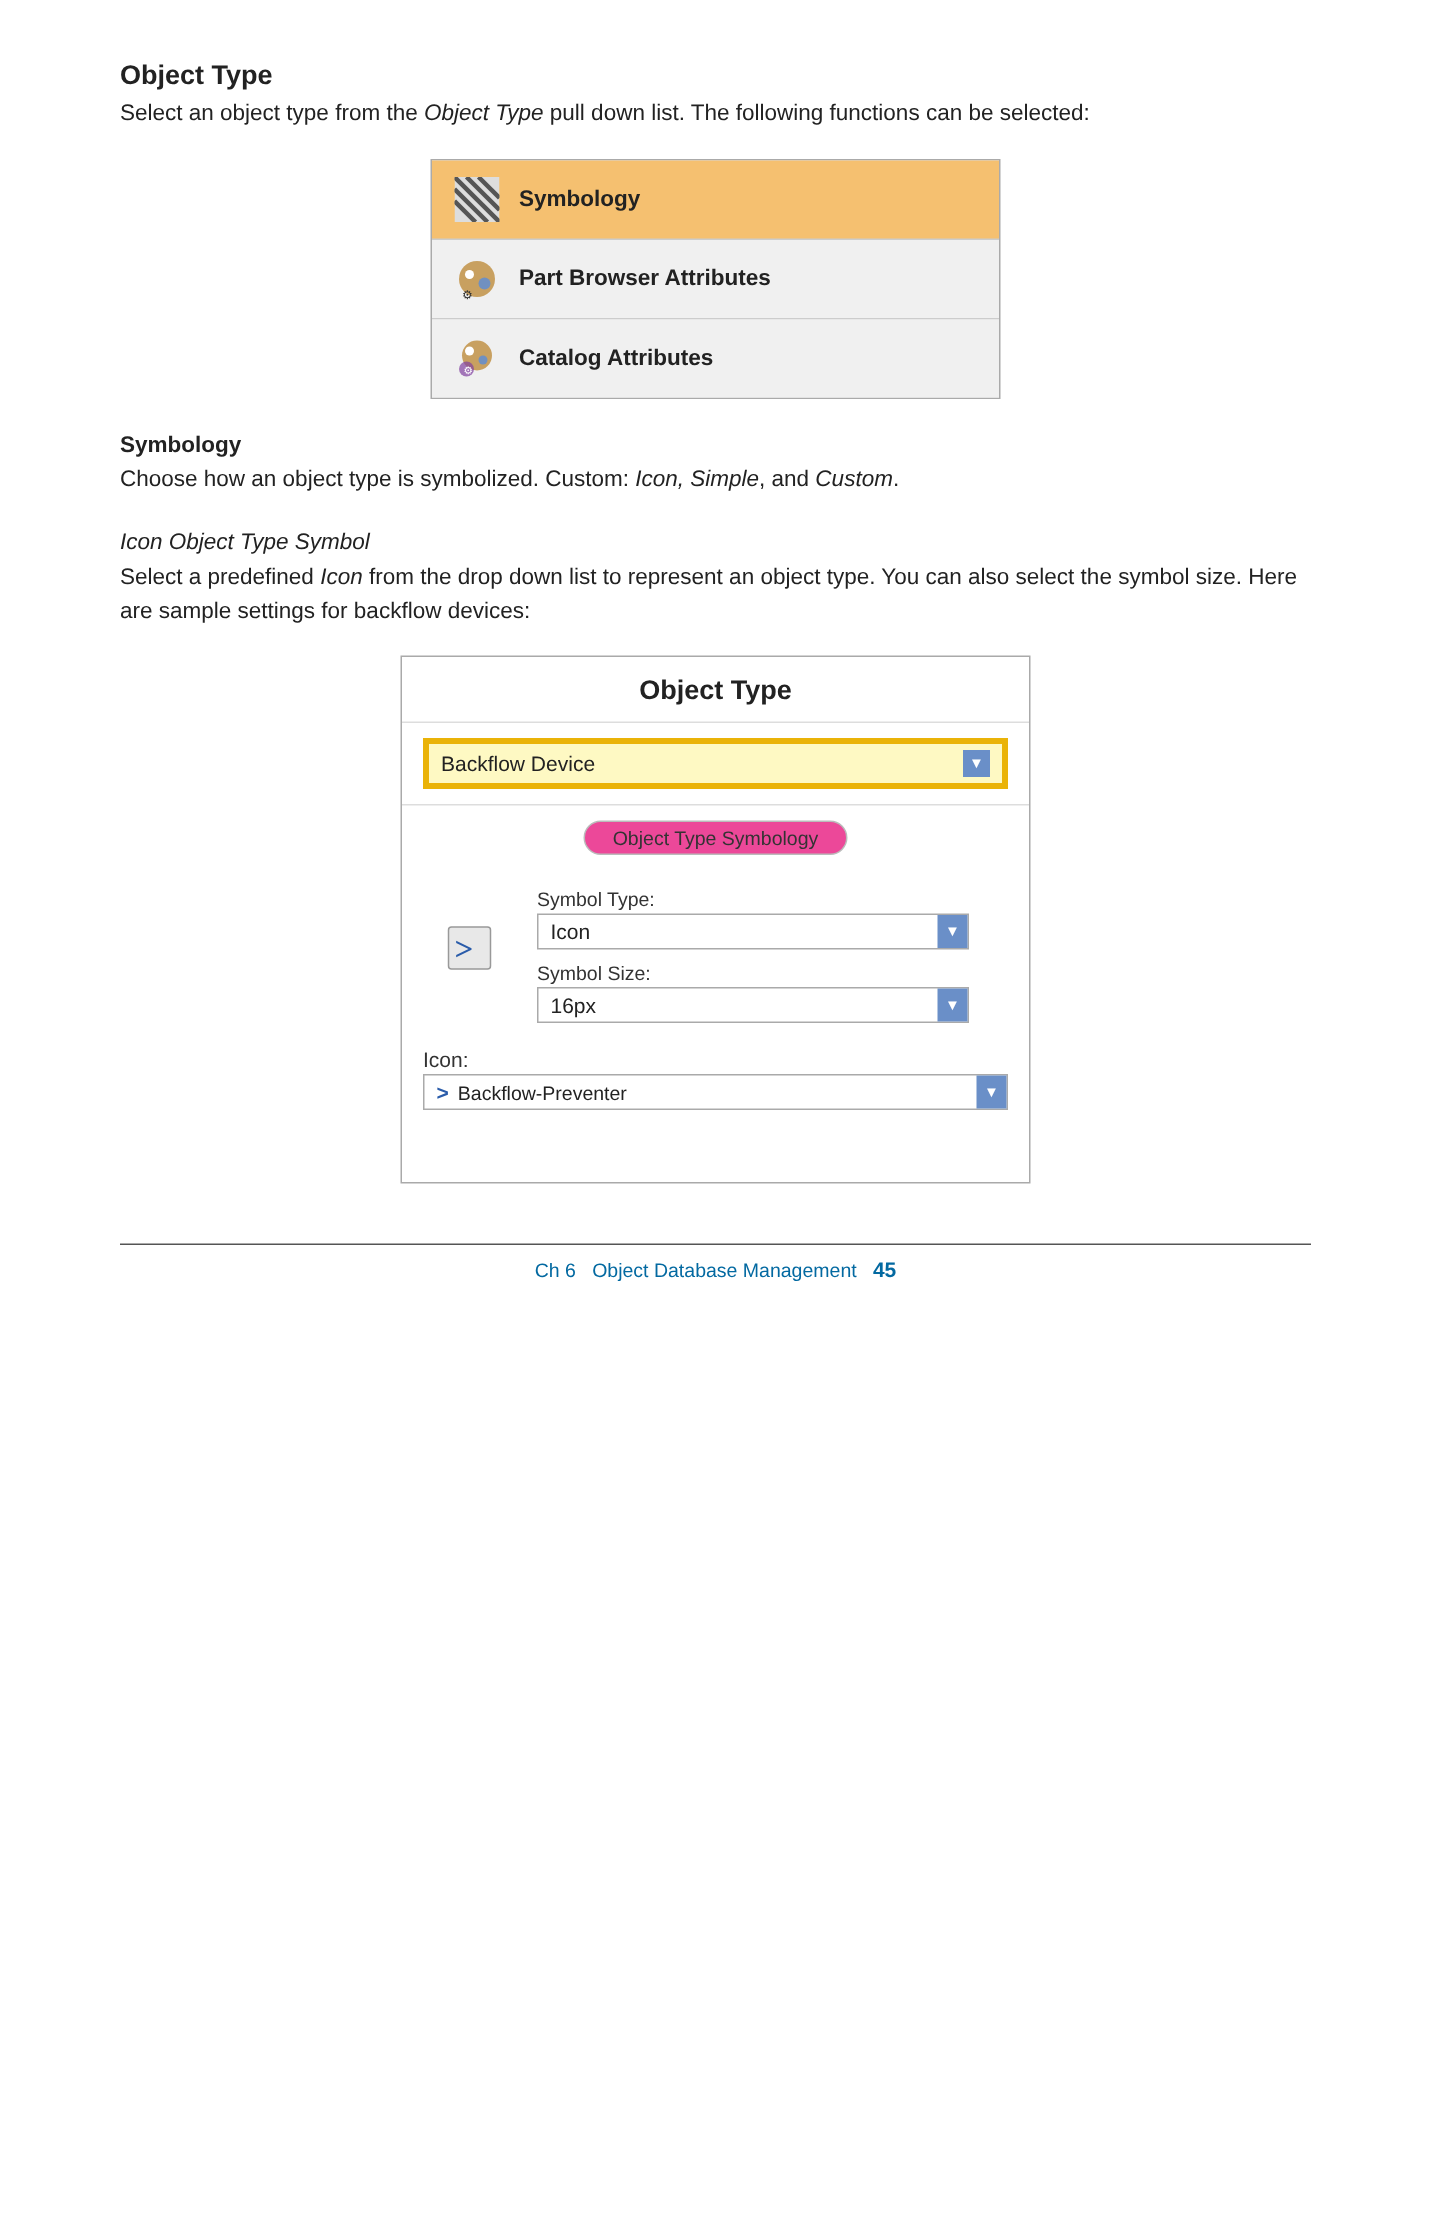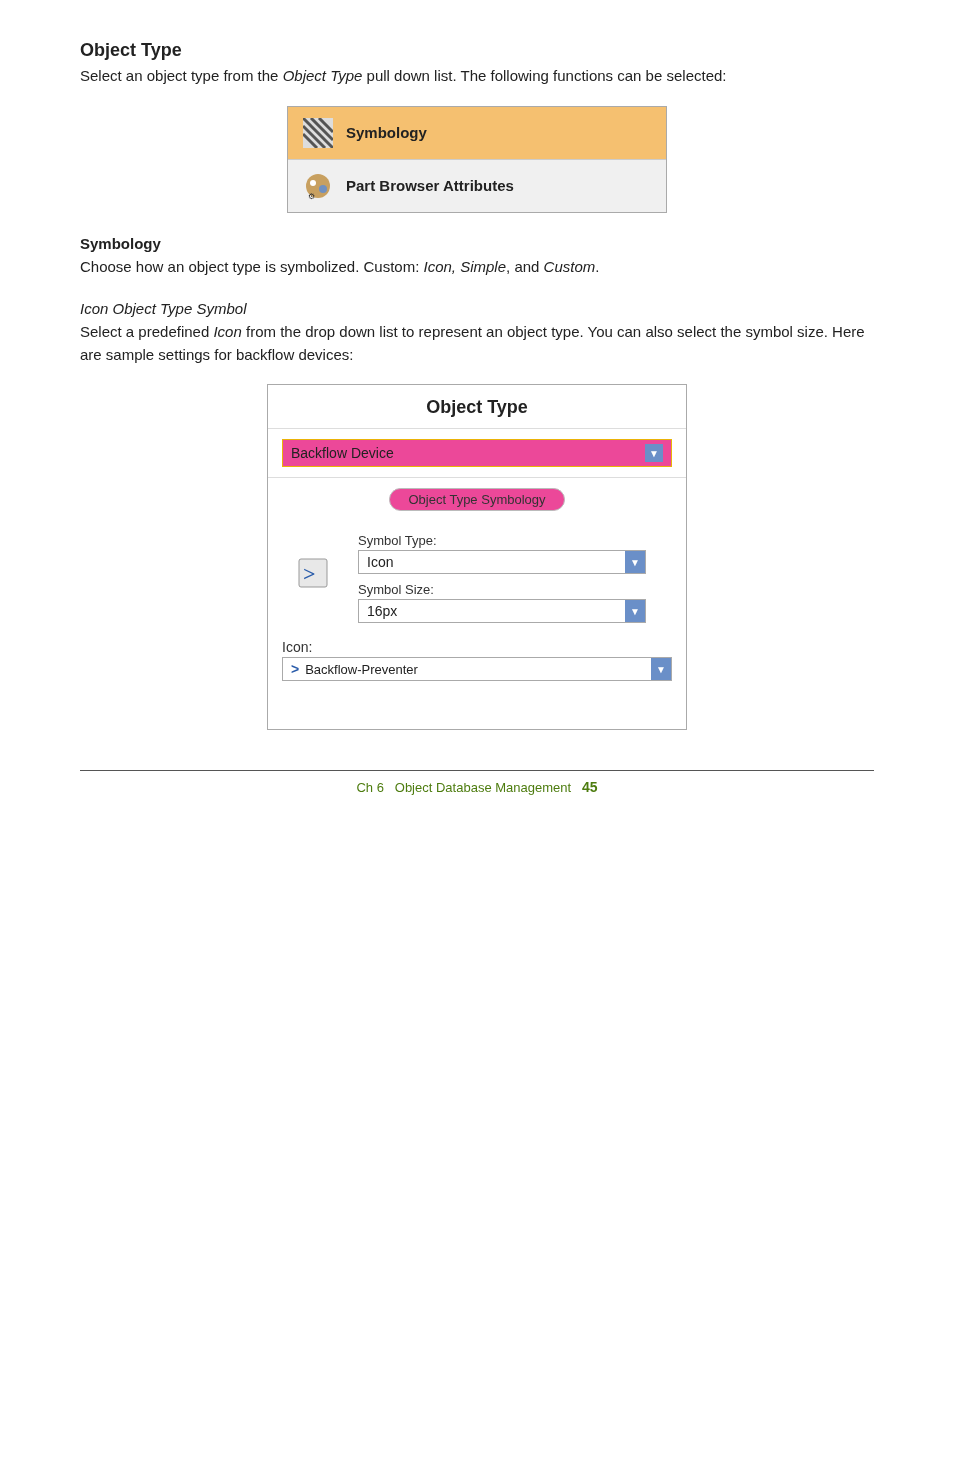--- a/index.html
+++ b/index.html
@@ -94,24 +94,24 @@
       border-bottom: 1px solid #ddd;
     }
     .panel-row {
       display: flex;
       align-items: center;
       padding: 8px 14px;
       gap: 8px;
     }
     .panel-dropdown {
       flex: 1;
-      border: 1px solid #eab308;
+      border: 4px solid #eab308;
       padding: 4px 8px;
       font-size: 14px;
-      background: #ec4899;
+      background: #fef9c3;
       display: flex;
       align-items: center;
       justify-content: space-between;
     }
     .panel-dropdown-arrow {
       width: 18px;
       height: 18px;
       background: #6a8fc8;
       display: flex;
       align-items: center;
@@ -216,21 +216,21 @@
     
     .footer-rule {
       border: none;
       border-top: 1px solid #555;
       margin-top: 40px;
       margin-bottom: 8px;
     }
     .footer-text {
       text-align: center;
       font-size: 13px;
-      color: #4d7c0f;
+      color: #0369a1;
     }
     .footer-bold { font-weight: bold; font-size: 14px; }
 
     
     .svg-icon { width: 30px; height: 30px; }
   </style>
 </head>
 <body>
 
 <div>
@@ -261,20 +261,32 @@
         <svg class="svg-icon" viewBox="0 0 30 30">
           <circle cx="15" cy="15" r="12" fill="#c8a060"></circle>
           <circle cx="10" cy="12" r="3" fill="#fff"></circle>
           <circle cx="20" cy="18" r="4" fill="#7090c0"></circle>
           <text x="5" y="28" font-size="8" fill="#333">⚙</text>
         </svg>
       </div>
       <span class="function-item-label">Part Browser Attributes</span>
     </div>
 
+    <div class="function-item">
+      <div class="func-icon">
+        <svg class="svg-icon" viewBox="0 0 30 30">
+          <circle cx="15" cy="13" r="10" fill="#c8a060"></circle>
+          <circle cx="10" cy="10" r="3" fill="#fff"></circle>
+          <circle cx="19" cy="16" r="3" fill="#7090c0"></circle>
+          <circle cx="8" cy="22" r="5" fill="#8040a0" opacity="0.7"></circle>
+          <text x="6" y="25" font-size="7" fill="#fff">⚙</text>
+        </svg>
+      </div>
+      <span class="function-item-label">Catalog Attributes</span>
+    </div>
 
 
   </div>
 
 
   <div class="subsection-title">Symbology</div>
   <p class="body-text">
     <span>Choose how an object type is symbolized. Custom: </span><span class="italic">Icon, Simple</span><span>, and </span><span class="italic">Custom</span><span>.</span>
   </p>
 

